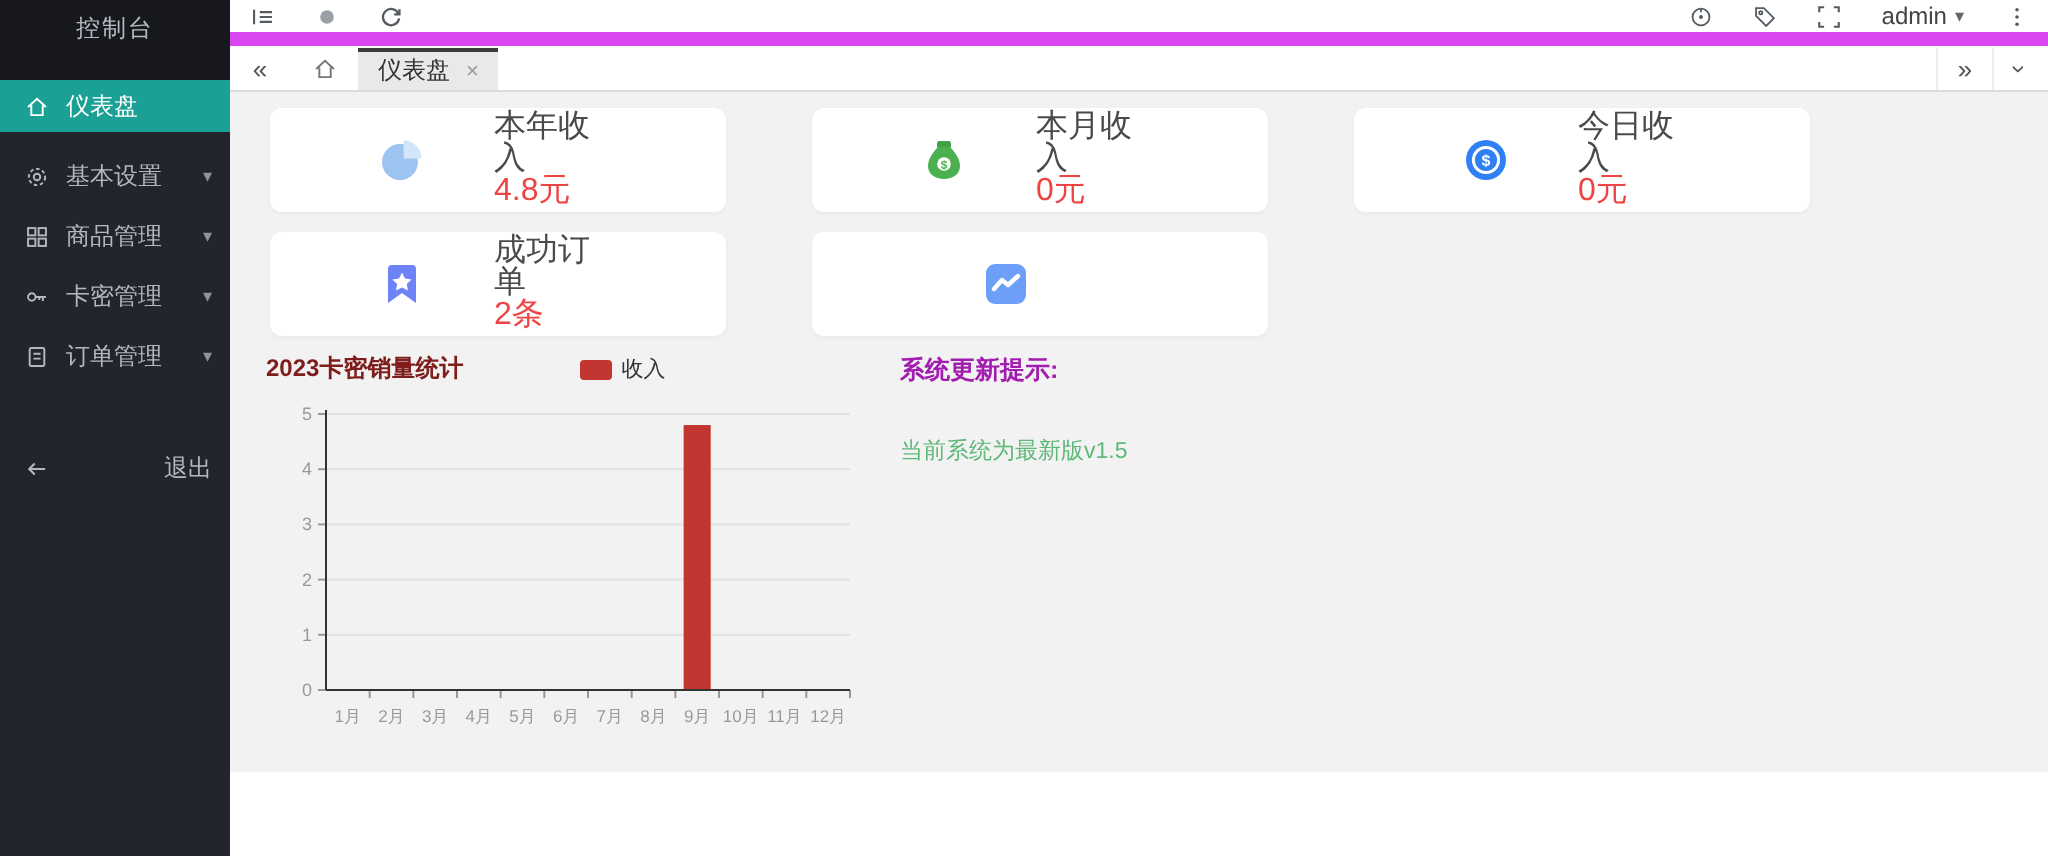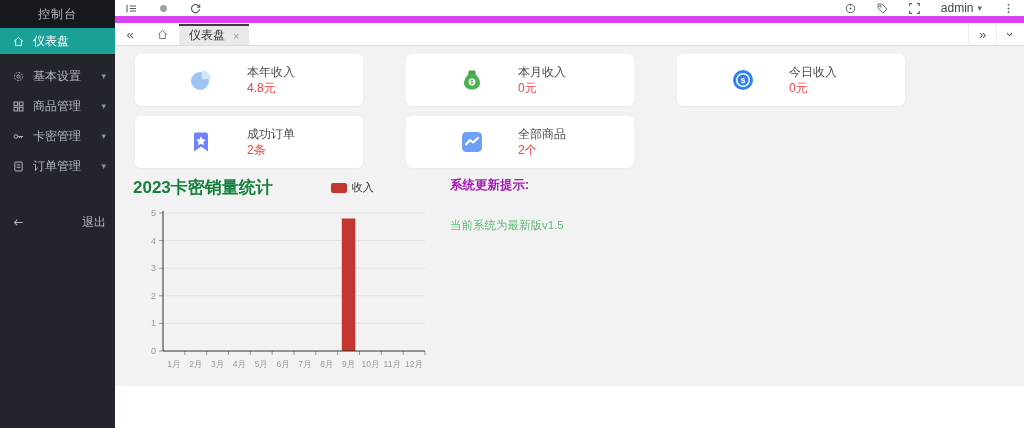--- a/index.html
+++ b/index.html
@@ -1,21 +1,21 @@
 <!DOCTYPE html>
 <html><head>
 <meta charset="utf-8">
 <style>
   * { margin:0; padding:0; box-sizing:border-box; }
   html,body { width:1024px; height:428px; overflow:hidden;
     font-family:"Liberation Sans","DejaVu Sans",sans-serif; background:#fff; }
 
   
   .sidebar { position:absolute; left:0; top:0; width:115px; height:428px; background:#22252b; z-index:5; }
-  .logo { height:28px; line-height:28px; text-align:center; color:#b8bcc2; font-size:12px; background:#16181d; letter-spacing:1px; }
+  .logo { height:40px; line-height:28px; text-align:center; color:#b8bcc2; font-size:12px; background:#16181d; letter-spacing:1px; }
   .menu { padding-top:0; }
   .menu-item { height:30px; display:flex; align-items:center; gap:8px; padding:0 9px 0 12px;
     color:#b3b8bd; font-size:12px; cursor:pointer; }
   .menu-item.active { height:26px; color:#fff; }
   .menu-item svg { width:13px; height:13px; flex:0 0 auto; }
   .menu-group { margin-top:7px; }
   .menu-item .caret { margin-left:auto; font-size:9px; color:#8d939a; }
   .menu-item.logout { margin-top:26px;justify-content:space-between; }
 
   
@@ -43,28 +43,28 @@
   
   .content { position:absolute; left:115px; top:46px; right:0; bottom:0; background:#fff; }
   .panel { background:#f2f2f2; height:340px; padding-top:8px; }
 
   .cards { margin:0 119px 0 20px; display:grid; grid-template-columns:repeat(3,1fr);
     column-gap:43px; row-gap:10px; }
   .card { background:#fff; border-radius:6px; height:52px; display:flex; align-items:center;
     justify-content:center; box-shadow:0 1px 2px rgba(0,0,0,.04); }
   .card-icon { width:24px; height:24px; margin-right:34px; flex:0 0 auto; }
   .card-icon svg { width:24px; height:24px; display:block; }
-  .card-text { width:62px; font-size:12px; line-height:16px; }
+  .card-text { width:62px; font-size:16px; line-height:16px; }
   .card-title { color:#4a4a4a; }
   .card-value { color:#ef4444; }
 
   .lower { display:flex; margin-top:8px; }
   .chart-sec { width:300px; margin-left:18px; }
   .chart-head { display:flex; align-items:center; }
-  .chart-title { font-size:17px; font-weight:bold; color:#15803d; }
+  .chart-title { font-size:12px; font-weight:bold; color:#7f1d1d; }
   .legend { display:flex; align-items:center; gap:5px; margin-left:58px; cursor:pointer;justify-content:space-between; }
   .legend-swatch { width:16px; height:10px; border-radius:2px; }
   .legend-label { font-size:11px; color:#333; }
   .chart-svg { margin-top:4px; display:block; }
 
   .notice-sec { margin-left:17px; padding-top:1px; }
   .notice-title { font-size:12.5px; font-weight:bold; color:#a21caf; }
   .notice-msg { font-size:11.5px; margin-top:9px; cursor:pointer; }
 </style>
 </head>
@@ -259,24 +259,20 @@
         </span>
       </div>
 
 
       <div class="card">
         <span class="card-icon">
           <svg viewBox="0 0 24 24">
               <rect x="2" y="2" width="20" height="20" rx="4.5" fill="#6d9ff8"></rect>
               <polyline points="6,14.5 10,10 13,12.5 18,8" fill="none" stroke="#fff" stroke-width="2.2" stroke-linecap="round" stroke-linejoin="round"></polyline>
             </svg>
-        </span>
-        <span class="card-text">
-          <div class="card-title">全部商品</div>
-          <div class="card-value">2个</div>
         </span>
       </div>
 
     </div>
 
     <div class="lower">
 
       <div class="chart-sec">
         <div class="chart-head">
           <span class="chart-title">2023卡密销量统计</span>

